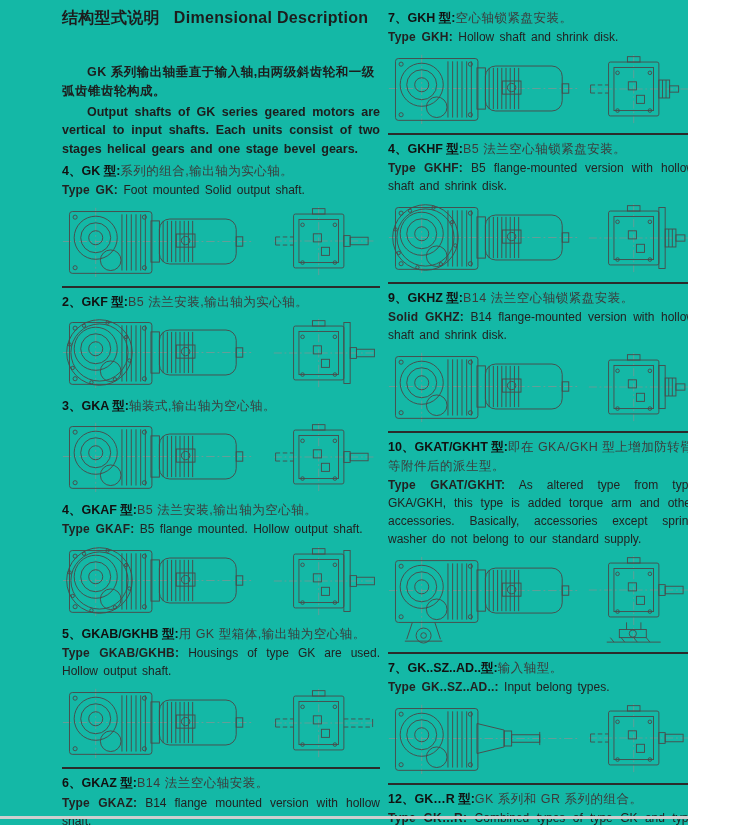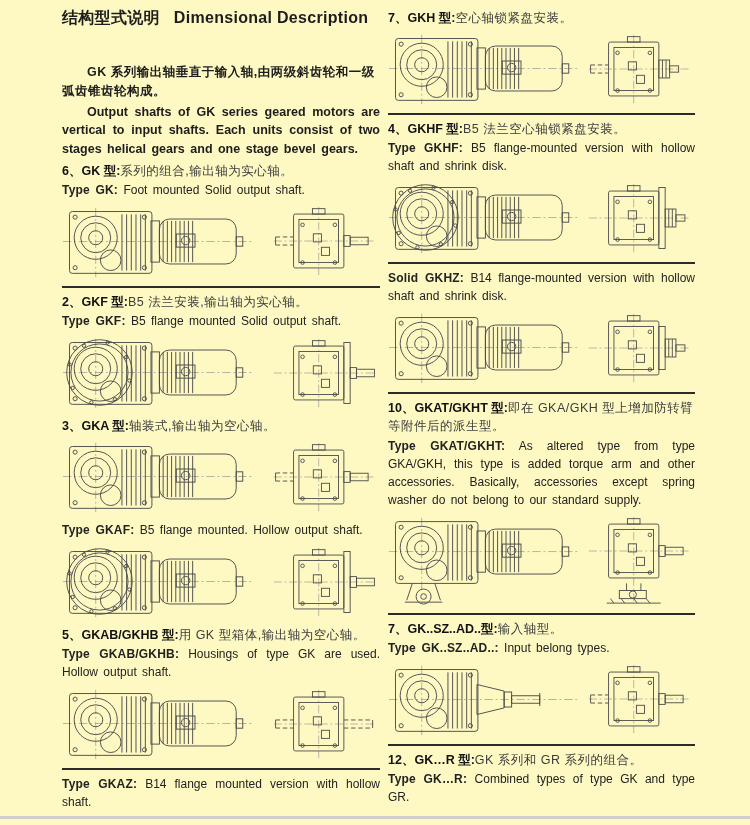--- a/index.html
+++ b/index.html
@@ -1,19 +1,19 @@
 <!DOCTYPE html>
 <html><head>
 <meta charset="utf-8">
 <style>
   html,body{margin:0;padding:0;background:#ffffff;}
   .page{
     position:relative;
-    width:750px;height:825px;
-    background:#fef9c3;
+    width:688px;height:825px;
+    background:#14b8a6;
     overflow:hidden;
     font-family:"Liberation Sans","DejaVu Sans",sans-serif;
     color:#1d1d1d;
   }
   .col{position:absolute;top:0;}
   .col-left{left:62px;width:318px;}
   .col-right{left:388px;width:307px;padding-top:6px;}
   .page-title{
     margin:8px 0 4px 0;
     font-size:16px;font-weight:bold;letter-spacing:0.3px;
@@ -44,21 +44,21 @@
 </head>
 <body>
 
 <div class="page">
   <div class="col col-left">
     <h1 class="page-title"><span class="zh">结构型式说明</span><span class="en">Dimensional Description</span></h1>
     <p class="intro zh">GK 系列输出轴垂直于输入轴,由两级斜齿轮和一级弧齿锥齿轮构成。</p>
     <p class="intro en">Output shafts of GK series geared motors are vertical to input shafts.  Each units consist of two stages helical gears and one stage bevel gears.</p>
     <div id="left-sections">
         <div class="section">
-          <p class="head"><b>6、GK 型:</b><span class="zh-rest">系列的组合,输出轴为实心轴。</span></p>
+          <p class="head"><b>4、GK 型:</b><span class="zh-rest">系列的组合,输出轴为实心轴。</span></p>
           <p class="ehead"><b>Type GK:</b> <span class="en-rest">Foot mounted Solid output shaft.</span></p>
           <div class="figs">
             <div class="fig">
               <svg viewBox="0 0 205 80" width="192" height="75" xmlns="http://www.w3.org/2000/svg">
                 <g stroke="#909090" stroke-width="0.7" stroke-dasharray="9 3 2 3" fill="none">
                   <line x1="1" y1="40" x2="203" y2="40"></line>
                   <line x1="36" y1="4" x2="36" y2="78"></line>
                 </g>
                 <g fill="none" stroke="#4a4a4a" stroke-width="1">
                   <rect x="8" y="8" width="88" height="66" rx="3"></rect>
@@ -116,21 +116,20 @@
                   <rect x="80" y="34" width="7" height="12"></rect>
                   <rect x="87" y="35.8" width="20" height="8.4"></rect>
                 </g>
               </svg>
             </div>
           </div>
         </div>
         <hr class="rule">
         <div class="section">
           <p class="head"><b>2、GKF 型:</b><span class="zh-rest">B5 法兰安装,输出轴为实心轴。</span></p>
-          <p class="ehead"><b>Type GKF:</b> <span class="en-rest">B5 flange mounted Solid output shaft.</span></p>
           <div class="figs">
             <div class="fig">
               <svg viewBox="0 0 205 80" width="192" height="75" xmlns="http://www.w3.org/2000/svg">
                 <g stroke="#909090" stroke-width="0.7" stroke-dasharray="9 3 2 3" fill="none">
                   <line x1="1" y1="40" x2="203" y2="40"></line>
                   <line x1="36" y1="4" x2="36" y2="78"></line>
                 </g>
                 <g fill="none" stroke="#4a4a4a" stroke-width="1">
                   <rect x="8" y="8" width="88" height="66" rx="3"></rect>
                   <line x1="64" y1="11" x2="64" y2="71"></line>
@@ -260,20 +259,21 @@
                   </g>
                   <line x1="4" y1="35.5" x2="4" y2="44.5"></line>
                   <rect x="80" y="34" width="7" height="12"></rect>
                   <rect x="87" y="35.8" width="20" height="8.4"></rect>
                 </g>
               </svg>
             </div>
           </div>
         </div>
         <div class="section">
+          <p class="head"><b>4、GKAF 型:</b><span class="zh-rest">B5 法兰安装,输出轴为空心轴。</span></p>
           <p class="ehead"><b>Type GKAF:</b> <span class="en-rest">B5 flange mounted. Hollow output shaft.</span></p>
           <div class="figs">
             <div class="fig">
               <svg viewBox="0 0 205 80" width="192" height="75" xmlns="http://www.w3.org/2000/svg">
                 <g stroke="#909090" stroke-width="0.7" stroke-dasharray="9 3 2 3" fill="none">
                   <line x1="1" y1="40" x2="203" y2="40"></line>
                   <line x1="36" y1="4" x2="36" y2="78"></line>
                 </g>
                 <g fill="none" stroke="#4a4a4a" stroke-width="1">
                   <rect x="8" y="8" width="88" height="66" rx="3"></rect>
@@ -409,27 +409,29 @@
                     <line x1="80" y1="44.5" x2="112" y2="44.5"></line>
                   </g>
                   <line x1="112" y1="35.5" x2="112" y2="44.5"></line>
                 </g>
               </svg>
             </div>
           </div>
         </div>
         <hr class="rule">
         <div class="section">
+          <p class="head"><b>6、GKAZ 型:</b><span class="zh-rest">B14 法兰空心轴安装。</span></p>
           <p class="ehead"><b>Type GKAZ:</b> <span class="en-rest">B14 flange mounted version with hollow shaft.</span></p>
         </div>
       </div>
   </div>
   <div class="col col-right" id="right-sections">
       <div class="section">
         <p class="head"><b>7、GKH 型:</b><span class="zh-rest">空心轴锁紧盘安装。</span></p>
+        <p class="ehead"><b>Type GKH:</b> <span class="en-rest">Hollow shaft and shrink disk.</span></p>
         <div class="figs">
           <div class="fig">
             <svg viewBox="0 0 205 80" width="192" height="75" xmlns="http://www.w3.org/2000/svg">
               <g stroke="#909090" stroke-width="0.7" stroke-dasharray="9 3 2 3" fill="none">
                 <line x1="1" y1="40" x2="203" y2="40"></line>
                 <line x1="36" y1="4" x2="36" y2="78"></line>
               </g>
               <g fill="none" stroke="#4a4a4a" stroke-width="1">
                 <rect x="8" y="8" width="88" height="66" rx="3"></rect>
                 <line x1="64" y1="11" x2="64" y2="71"></line>
@@ -566,20 +568,21 @@
                 <line x1="91" y1="30" x2="91" y2="50"></line>
                 <line x1="95" y1="30" x2="95" y2="50"></line>
                 <rect x="99" y="36.5" width="10" height="7"></rect>
               </g>
             </svg>
           </div>
         </div>
       </div>
       <hr class="rule">
       <div class="section">
+        <p class="head"><b>9、GKHZ 型:</b><span class="zh-rest">B14 法兰空心轴锁紧盘安装。</span></p>
         <p class="ehead"><b>Solid GKHZ:</b> <span class="en-rest">B14 flange-mounted version with hollow shaft and shrink disk.</span></p>
         <div class="figs">
           <div class="fig">
             <svg viewBox="0 0 205 80" width="192" height="75" xmlns="http://www.w3.org/2000/svg">
               <g stroke="#909090" stroke-width="0.7" stroke-dasharray="9 3 2 3" fill="none">
                 <line x1="1" y1="40" x2="203" y2="40"></line>
                 <line x1="36" y1="4" x2="36" y2="78"></line>
               </g>
               <g fill="none" stroke="#4a4a4a" stroke-width="1">
                 <rect x="8" y="8" width="88" height="66" rx="3"></rect>

